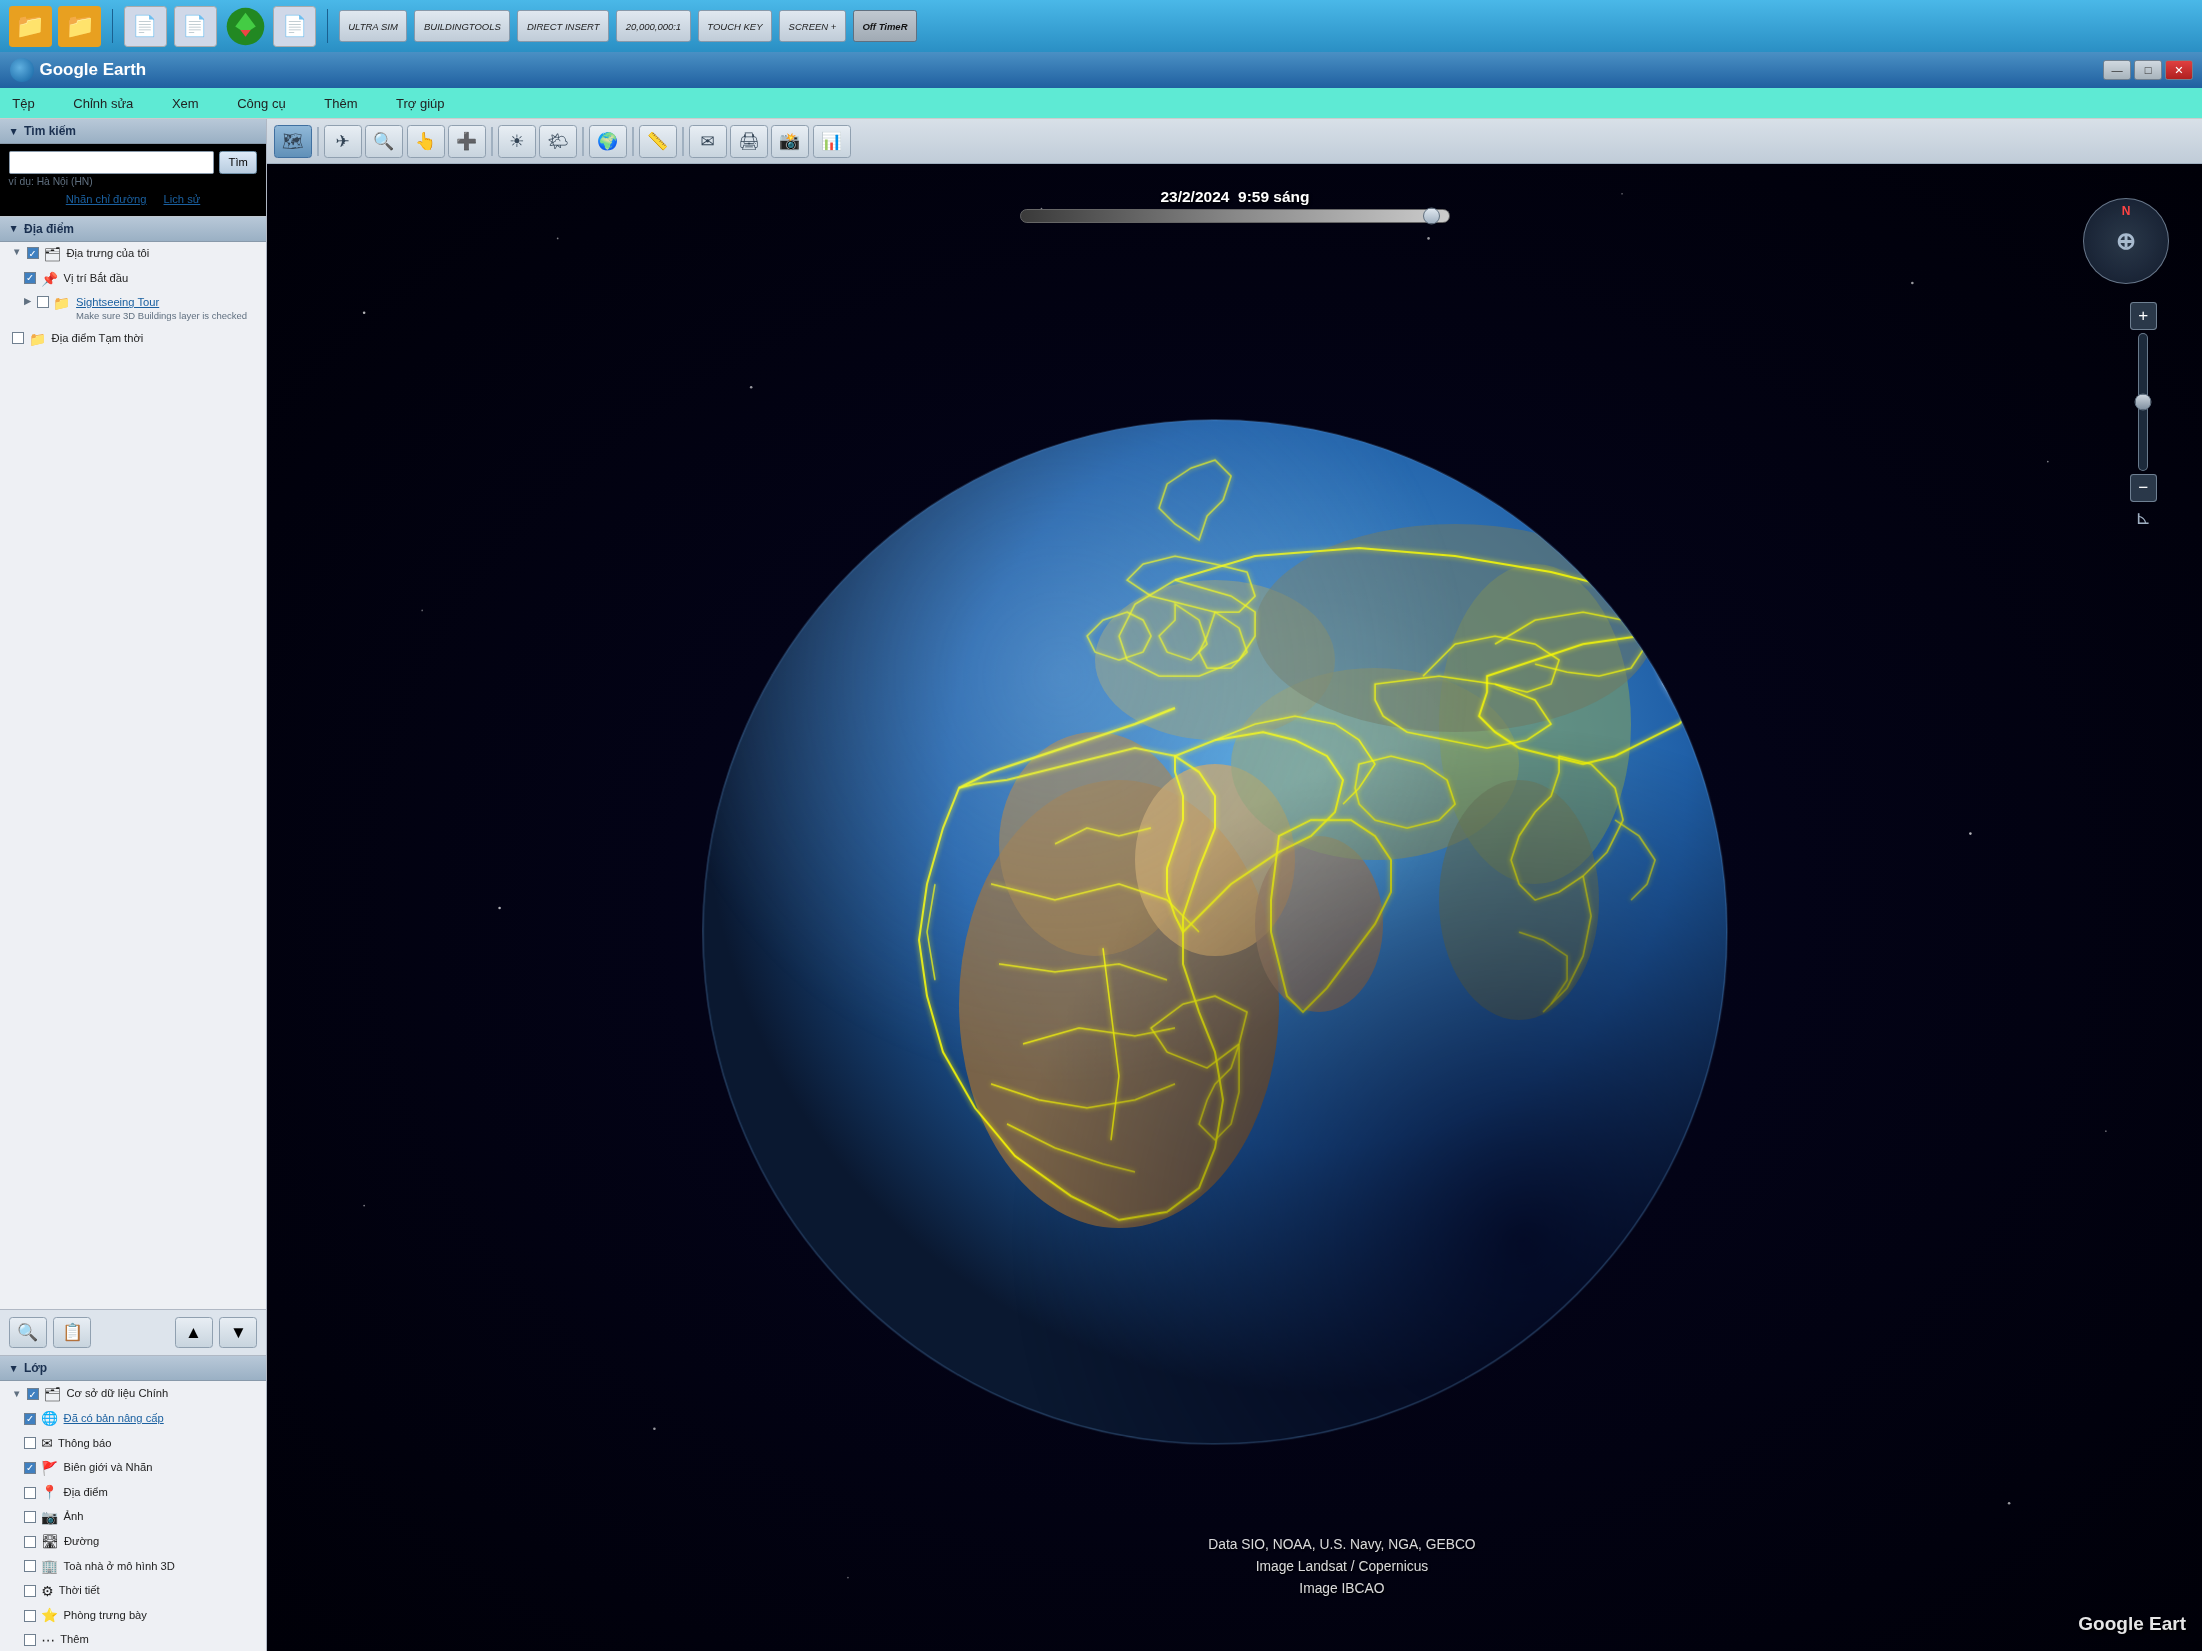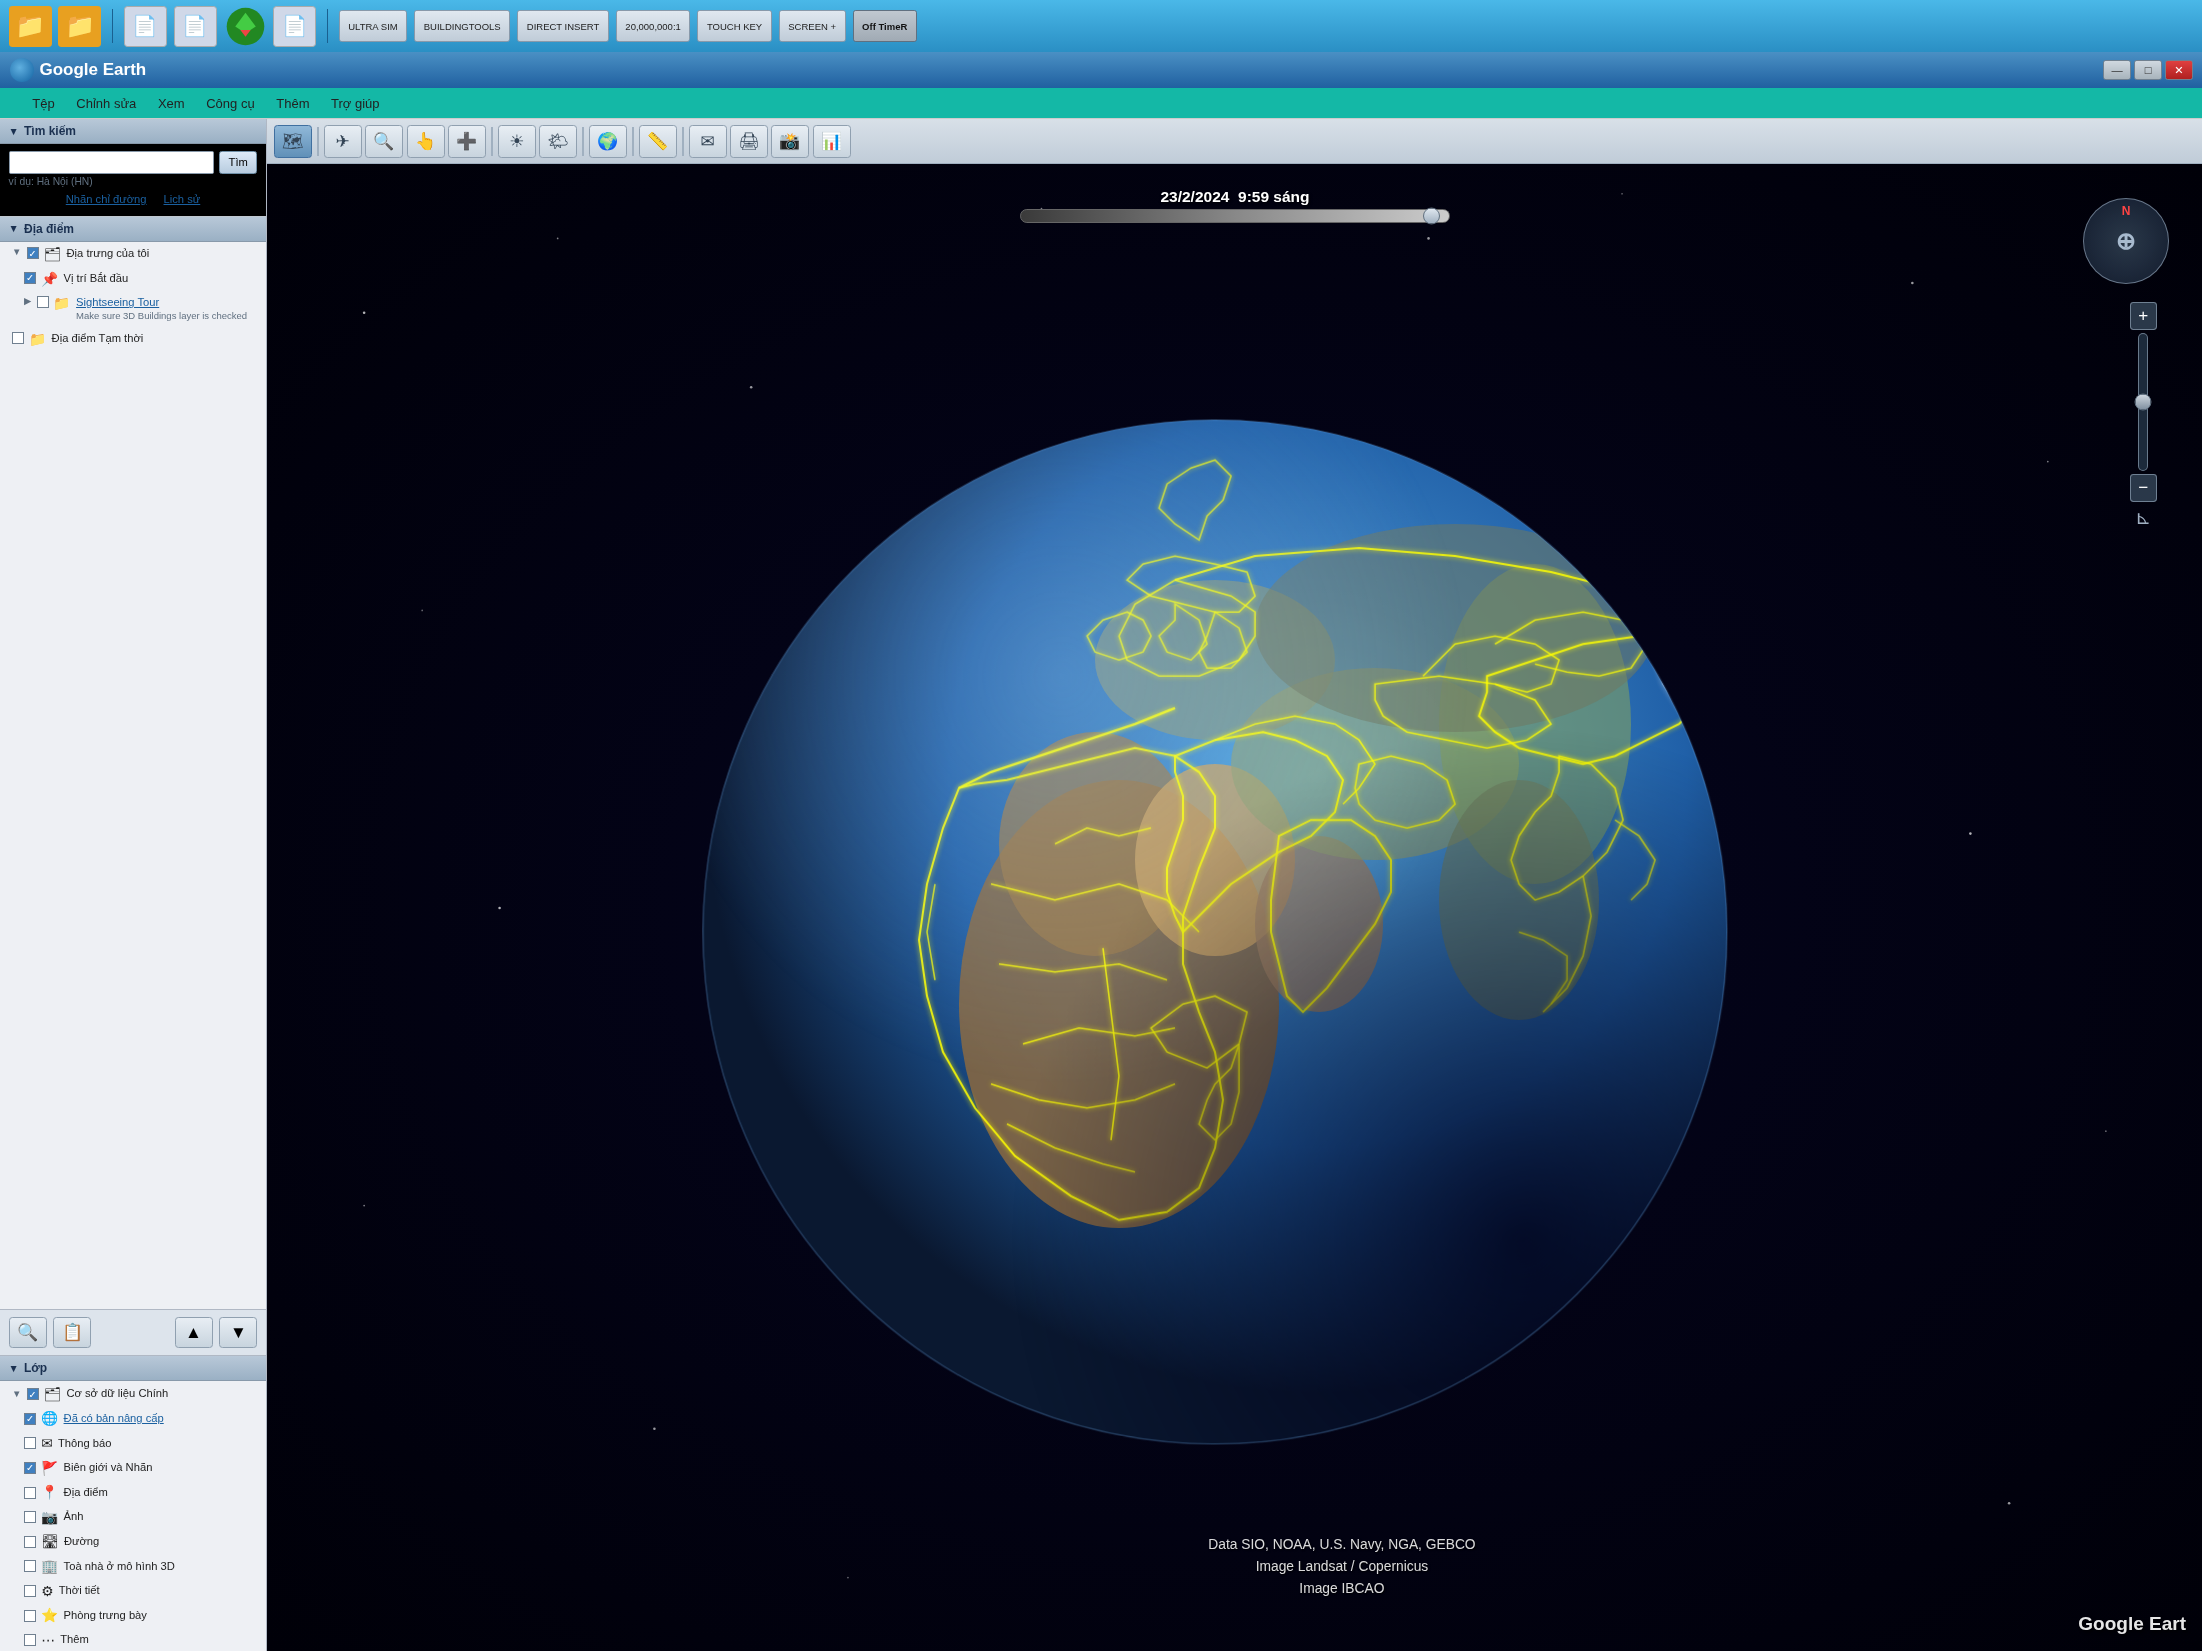--- a/index.html
+++ b/index.html
@@ -47,20 +47,21 @@
     .taskbar-btn {
       height: 32px;
       padding: 1.7px 8.6px;
       background: linear-gradient(to bottom, #e0e8f0, #c0ccd8);
       border: 0.9px solid #8899aa;
       border-radius: 2.6px;
       font-size: 9.5px;
       color: #222;
       cursor: pointer;
       white-space: nowrap;
+      font-style: italic;
     }
     .taskbar-sep {
       width: 1.7px;
       height: 34px;
       background: #1a6090;
       margin: 0 3.4px;
     }
     .off-timer-btn {
       background: linear-gradient(to bottom, #c0c8d0, #a0aab4);
       border: 1.7px solid #607080;
@@ -124,26 +125,26 @@
     }
     .win-btn-close {
       background: linear-gradient(to bottom, #e04040, #b02020);
       color: white;
     }
 
     
     .menu-bar {
       width: 100%;
       height: 31px;
-      background: #14b8a6;
+      background: #5eead4;
       border-bottom: 0.9px solid #ccc;
       display: flex;
       align-items: center;
-      padding: 0 22px;
-      gap: 1px;
+      padding: 0 2px;
+      gap: 18px;
     }
     .menu-item {
       padding: 3.4px 10.3px;
       font-size: 13px;
       color: #222;
       cursor: pointer;
       border-radius: 2.6px;
     }
 
     

